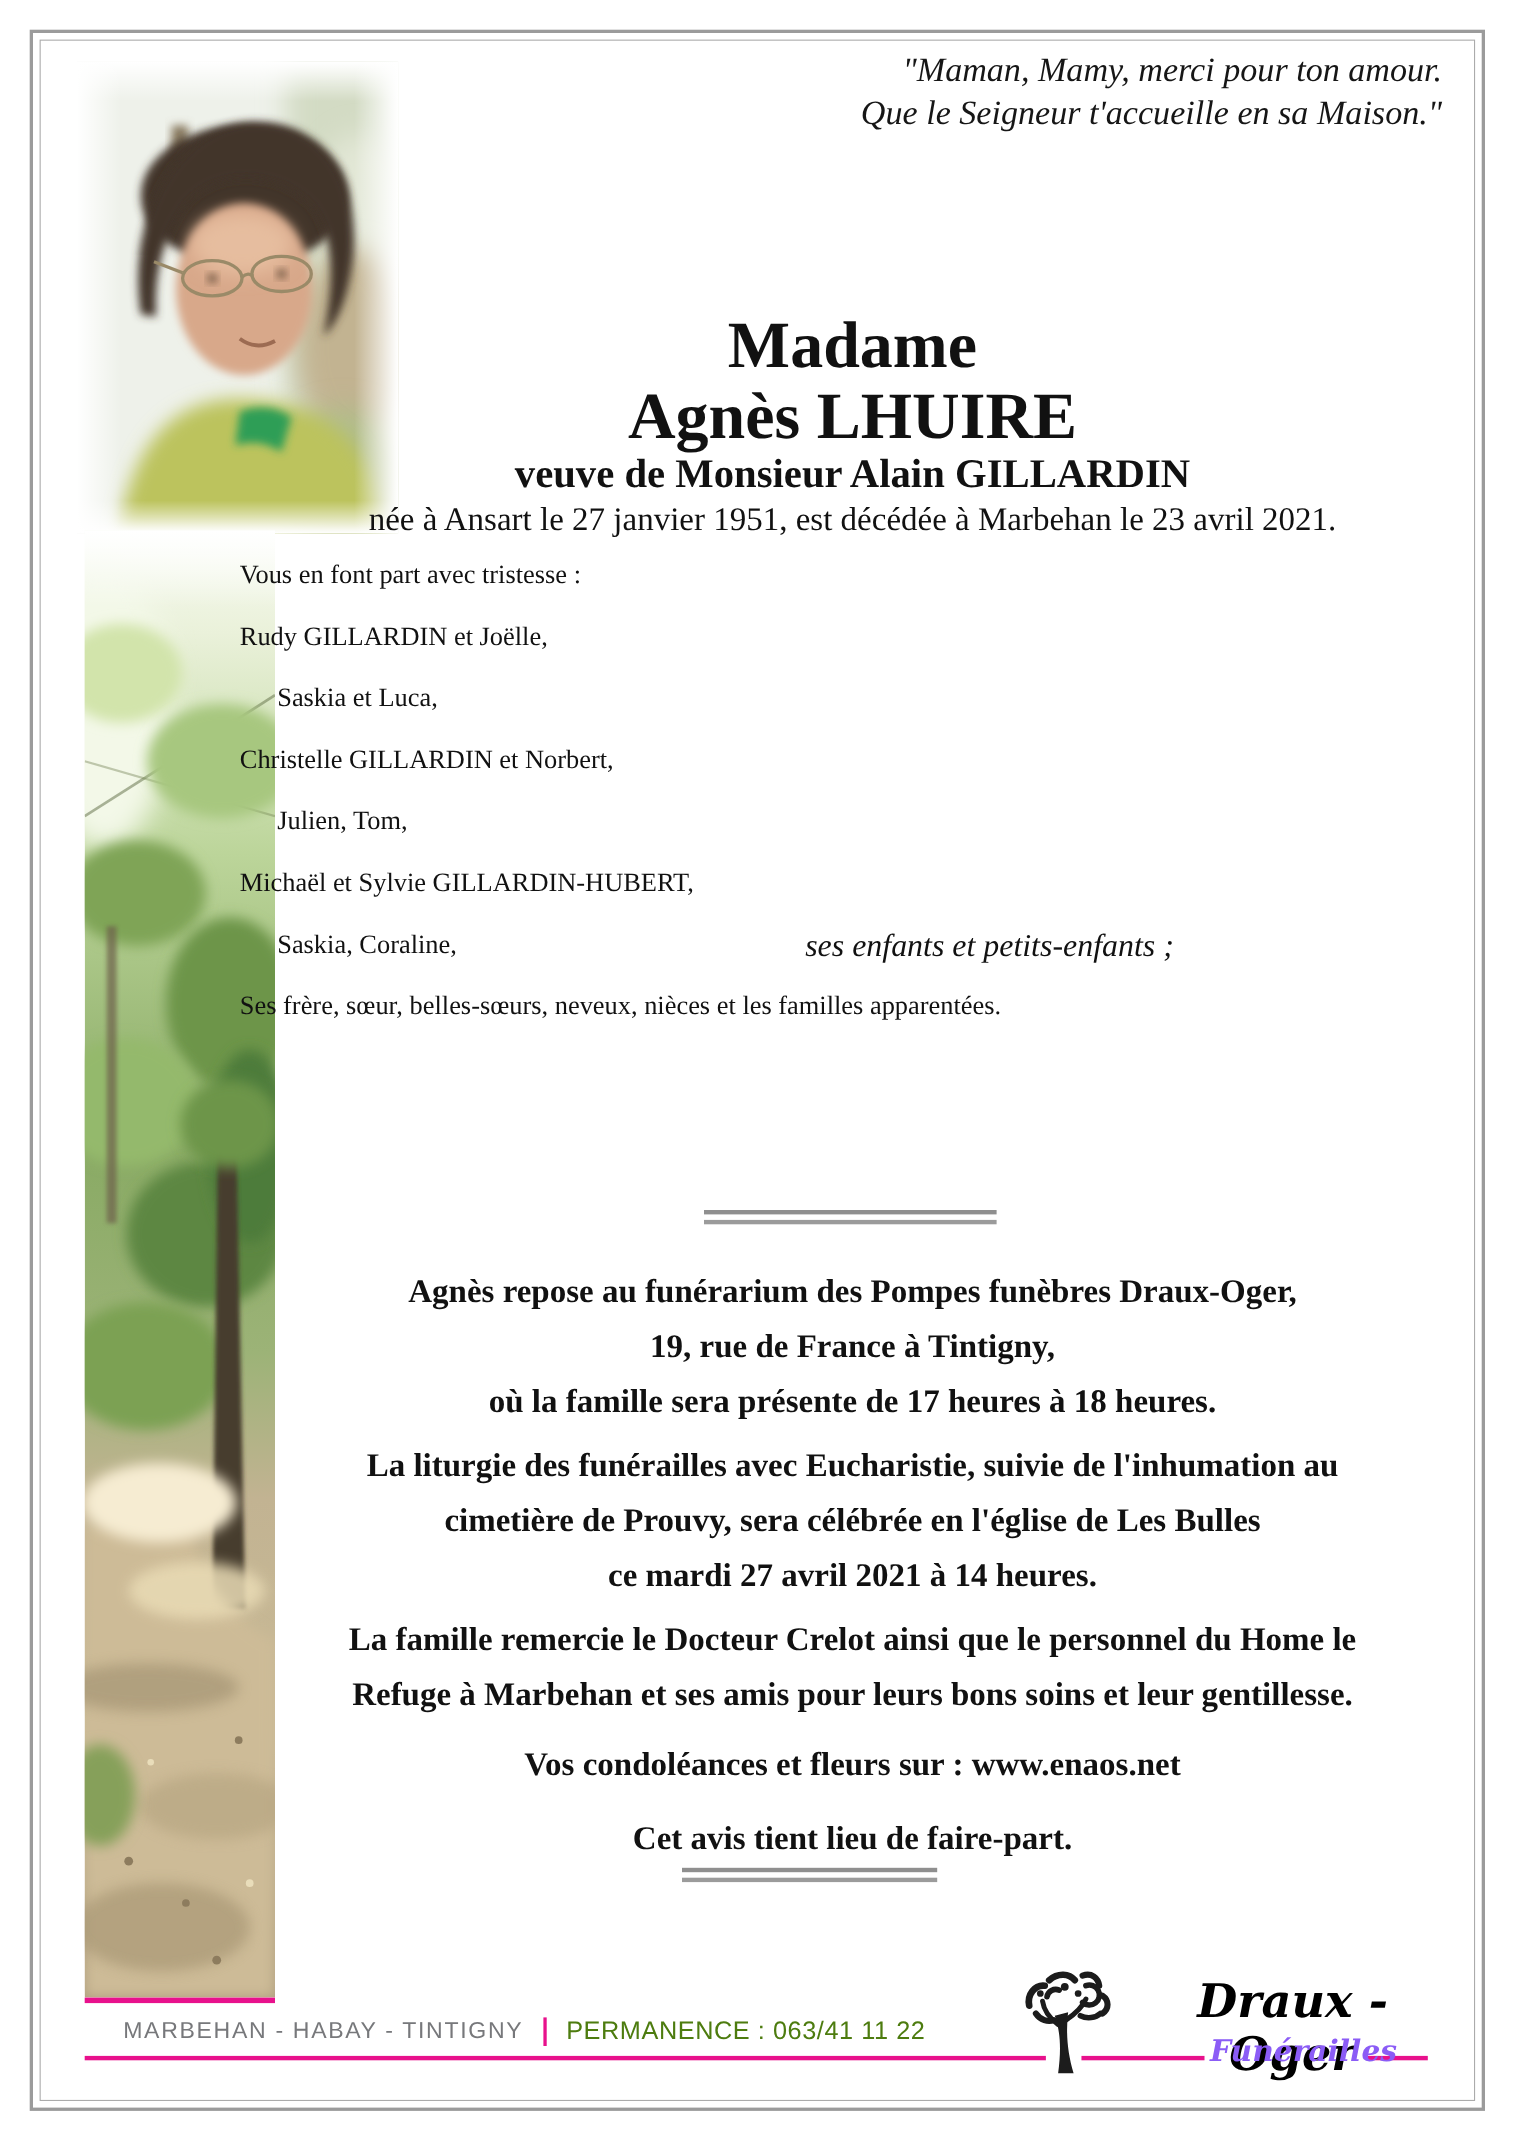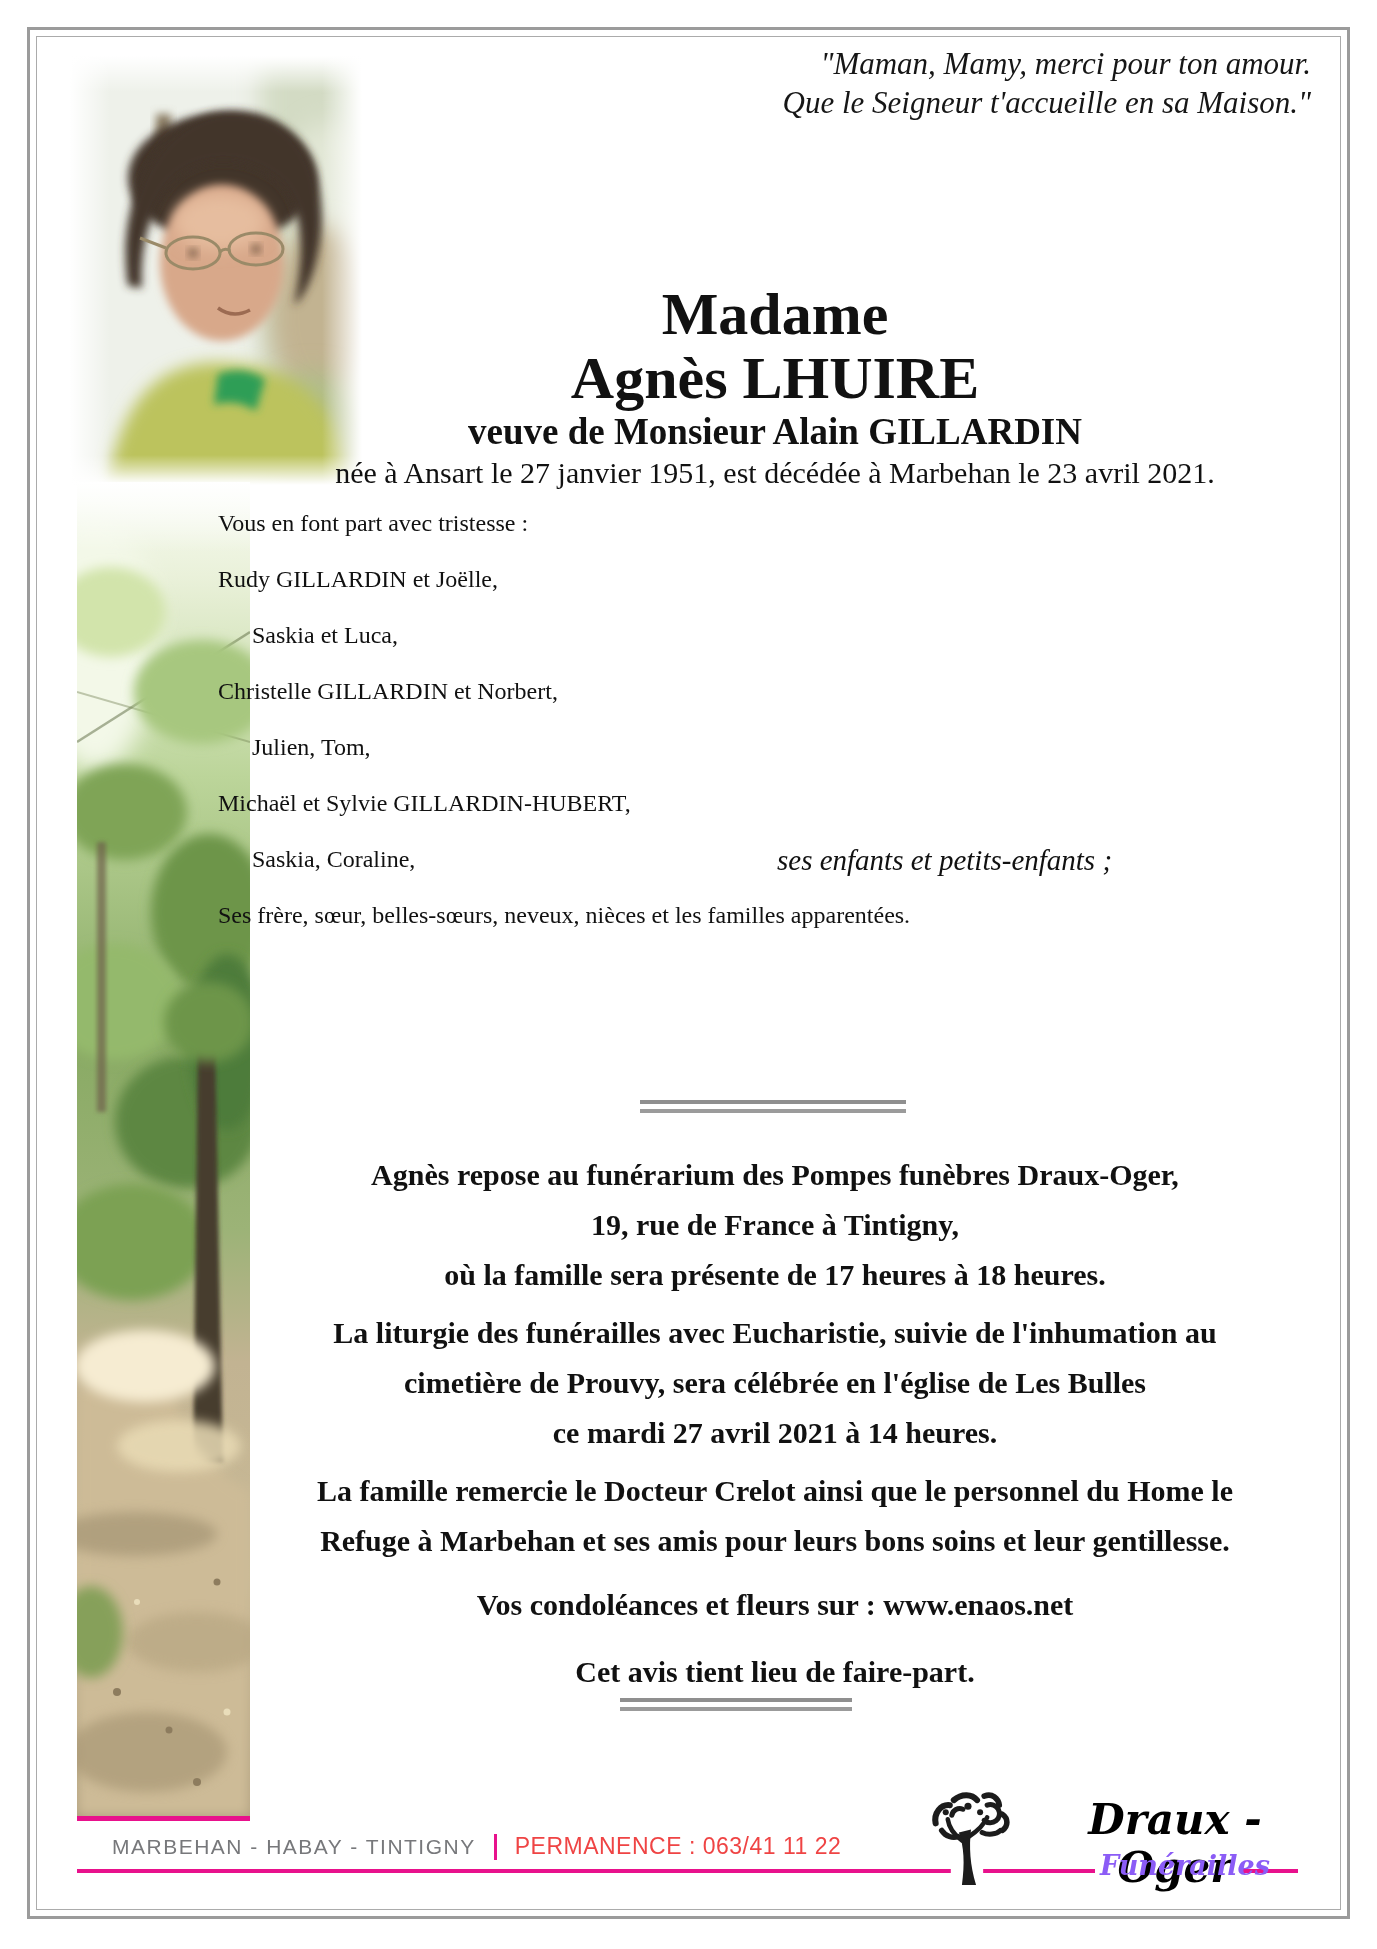--- a/index.html
+++ b/index.html
@@ -28,42 +28,42 @@
   .title-name   { font-size:60px; font-weight:bold; line-height:64px; }
   .title-veuve  { font-size:37px; font-weight:bold; line-height:44px; }
   .title-dates  { font-size:30px; line-height:38px; }
 
   
   .family { position:absolute; left:218px; top:495px; width:1010px;
             font-size:24px; line-height:56px; }
   .fam-line { white-space:nowrap; }
   .fam-line.indent { padding-left:34px; }
   .family-note { position:absolute; left:732px; top:832px; font-style:italic;
-                 font-size:29px; line-height:56px; white-space:nowrap;margin-left:45px; }
+                 font-size:29px; line-height:56px; white-space:nowrap; }
 
   
   .sep { position:absolute; height:5px;
          border-top:4px solid #8f8f8f; border-bottom:4px solid #9b9b9b; }
   .sep-1 { left:640px; top:1100px; width:266px; }
   .sep-2 { left:620px; top:1698px; width:232px; }
 
   
   .notices { position:absolute; left:170px; top:1150px; width:1210px;
              text-align:center; font-weight:bold; font-size:30px; }
   .notices p { margin:0 0 5px 0; line-height:50px; }
   .notices p.gap-sm { margin-top:8px; }
   .notices p.gap-md { margin-top:14px; }
   .notices p.gap-lg { margin-top:17px; }
 
   
   .footer-info { position:absolute; left:112px; top:1833px; display:flex;
                  align-items:center; font-family:"Liberation Sans", sans-serif; }
   .footer-locations { font-size:21px; letter-spacing:1.5px; color:#77787b; }
   .footer-divider { width:3px; height:26px; margin:0 18px; }
-  .footer-permanence { font-size:23px; letter-spacing:0.5px; color:#ef4444;text-align:right; }
+  .footer-permanence { font-size:23px; letter-spacing:0.5px; color:#4d7c0f;text-align:right; }
   .brand-line { position:absolute; left:77px; top:1869px; width:1018px; height:4px; }
   .brand-dash-right { position:absolute; left:1243px; top:1869px; width:55px; height:4px; }
   .tree { position:absolute; left:922px; top:1788px; width:96px; height:97px; }
   .brand-name { position:absolute; left:1040px; top:1796px; width:270px; text-align:center;
                 font-family:"DejaVu Serif", serif; font-style:italic; font-weight:bold;
                 font-size:42px; line-height:48px; color:#000000; }
   .brand-subtitle { position:absolute; left:1100px; top:1850px; width:140px; text-align:center;
                 font-family:"DejaVu Serif", serif; font-style:italic; font-weight:bold;
                 font-size:27px; color:#8b5cf6; }
 </style>

